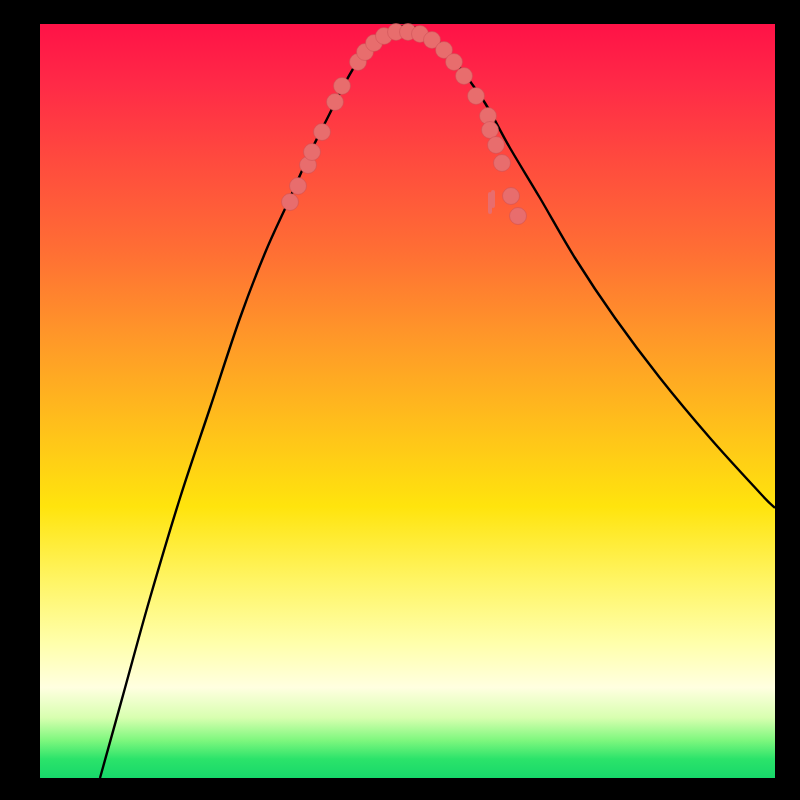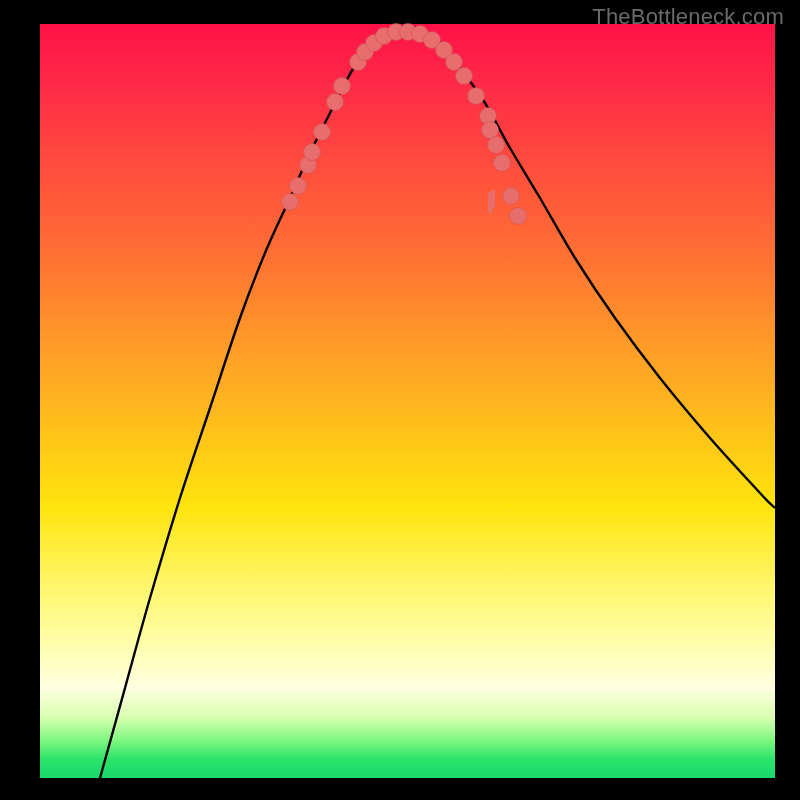--- a/index.html
+++ b/index.html
@@ -98,14 +98,13 @@
           <circle cx="436" cy="72" r="8.5" fill="#e86d6d" stroke="#c94f55" stroke-width="0.5"></circle>
           <circle cx="448" cy="92" r="8.5" fill="#e86d6d" stroke="#c94f55" stroke-width="0.5"></circle>
           <circle cx="450" cy="106" r="8.5" fill="#e86d6d" stroke="#c94f55" stroke-width="0.5"></circle>
           <circle cx="456" cy="121" r="8.5" fill="#e86d6d" stroke="#c94f55" stroke-width="0.5"></circle>
           <circle cx="462" cy="139" r="8.5" fill="#e86d6d" stroke="#c94f55" stroke-width="0.5"></circle>
           <circle cx="471" cy="172" r="8.5" fill="#e86d6d" stroke="#c94f55" stroke-width="0.5"></circle>
           <circle cx="478" cy="192" r="8.5" fill="#e86d6d" stroke="#c94f55" stroke-width="0.5"></circle>
         </g>
     </svg>
   </div>
-  <div class="watermark">TheBottleneck.com</div>
 </div>
 
 </body></html>

